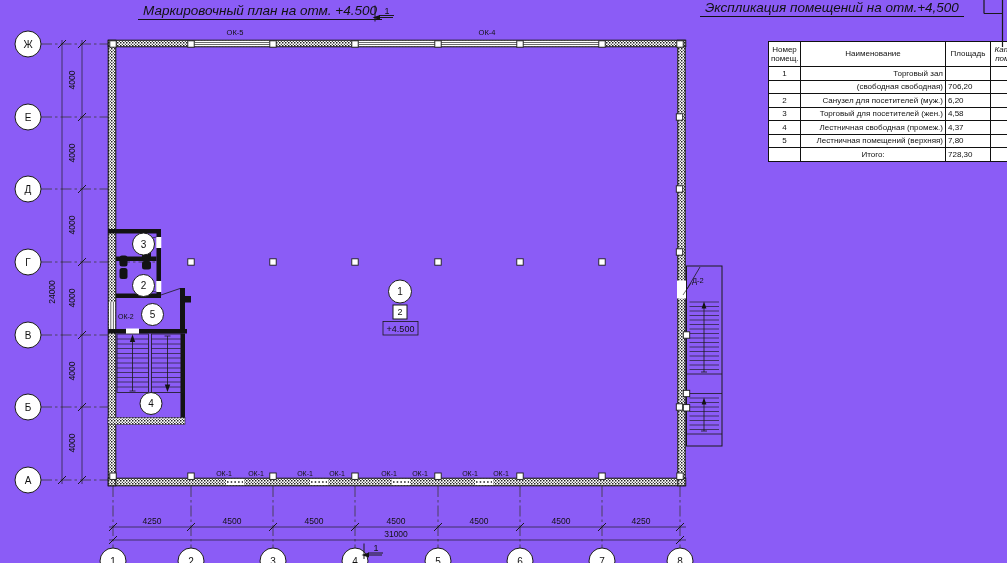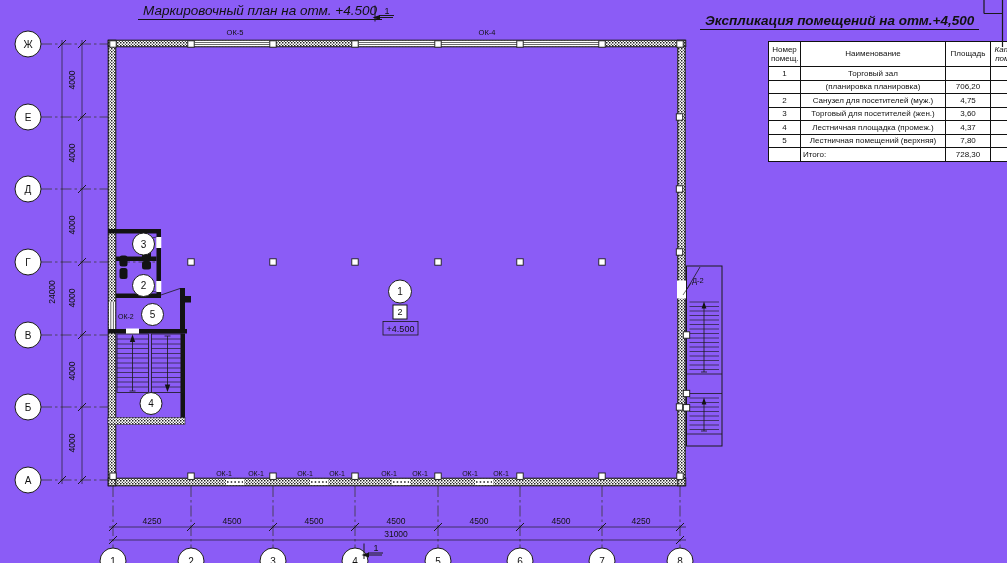--- a/index.html
+++ b/index.html
@@ -1,33 +1,33 @@
 <!DOCTYPE html>
 <html><head>
 <meta charset="utf-8">
 <style>
   html,body{margin:0;padding:0;background:#fff;}
   #sheet{position:relative;width:1007px;height:563px;background:#8b5cf6;overflow:hidden;
          font-family:"Liberation Sans",sans-serif;color:#111;}
   .title{position:absolute;font-style:italic;font-size:13.5px;white-space:nowrap;
          border-bottom:1.2px solid #111;padding:0 5px 1px 5px;}
   #plan-title{left:138px;top:3px;}
-  #expl-title{left:700px;top:13px;font-weight:bold;}
+  #expl-title{left:700px;top:0;}
   #expl-wrap{position:absolute;left:728px;top:41px;}
   table.expl{border-collapse:collapse;table-layout:fixed;width:234px;background:#fff;margin-left:40px;}
   table.expl td,table.expl th{border:1px solid #111;font-weight:normal;font-size:8px;
          line-height:1.15;padding:0 2px;overflow:hidden;white-space:nowrap;}
   table.expl{border:1.6px solid #111;}
   table.expl th{white-space:pre-line;text-align:center;height:24px;}
   table.expl td{height:12.5px;}
   .c-num{width:27px;text-align:center;}
-  .c-name{width:140px;text-align:center;}
-  .c-area{width:40px;text-align:center;}
+  .c-name{width:140px;text-align:right;}
+  .c-area{width:40px;}
   .c-cat{width:21px;font-style:italic;}
-  td.r{text-align:left;padding-right:4px;}
+  td.r{text-align:center;padding-right:4px;}
   svg text{font-family:"Liberation Sans",sans-serif;fill:#111;text-anchor:middle;}
   .t10{font-size:10px;} .t9{font-size:9px;} .t85{font-size:8.5px;} .t75{font-size:7.5px;} .t7{font-size:7px;}
   .ts{text-anchor:start;}
   .s1{stroke:#1a1a1a;stroke-width:1;fill:none;}
   .s08{stroke:#1a1a1a;stroke-width:.8;fill:none;}
   .s07{stroke:#1a1a1a;stroke-width:.65;fill:none;}
   .dash{stroke:#3a3a3a;stroke-width:.8;fill:none;stroke-dasharray:11 3 2.5 3;}
   .dots{stroke:#1a1a1a;stroke-width:1.4;fill:none;stroke-dasharray:1.5 2.2;}
   .blk{fill:#131313;stroke:none;}
   .wht{fill:#fff;stroke:none;}
@@ -55,39 +55,39 @@
 пом.</th>
       </tr>
       <tr>
         <td class="c-num">1</td>
         <td class="c-name">Торговый зал</td>
         <td class="c-area"></td>
         <td class="c-cat"></td>
       </tr>
       <tr>
         <td class="c-num"></td>
-        <td class="c-name">(планировка планировка)</td>
+        <td class="c-name">(свободная свободная)</td>
         <td class="c-area">706,20</td>
         <td class="c-cat"></td>
       </tr>
       <tr>
         <td class="c-num">2</td>
         <td class="c-name">Санузел для посетителей (муж.)</td>
-        <td class="c-area">4,75</td>
+        <td class="c-area">6,20</td>
         <td class="c-cat"></td>
       </tr>
       <tr>
         <td class="c-num">3</td>
         <td class="c-name">Торговый для посетителей (жен.)</td>
-        <td class="c-area">3,60</td>
+        <td class="c-area">4,58</td>
         <td class="c-cat"></td>
       </tr>
       <tr>
         <td class="c-num">4</td>
-        <td class="c-name">Лестничная площадка (промеж.)</td>
+        <td class="c-name">Лестничная свободная (промеж.)</td>
         <td class="c-area">4,37</td>
         <td class="c-cat"></td>
       </tr>
       <tr>
         <td class="c-num">5</td>
         <td class="c-name">Лестничная помещений (верхняя)</td>
         <td class="c-area">7,80</td>
         <td class="c-cat"></td>
       </tr>
       <tr>

